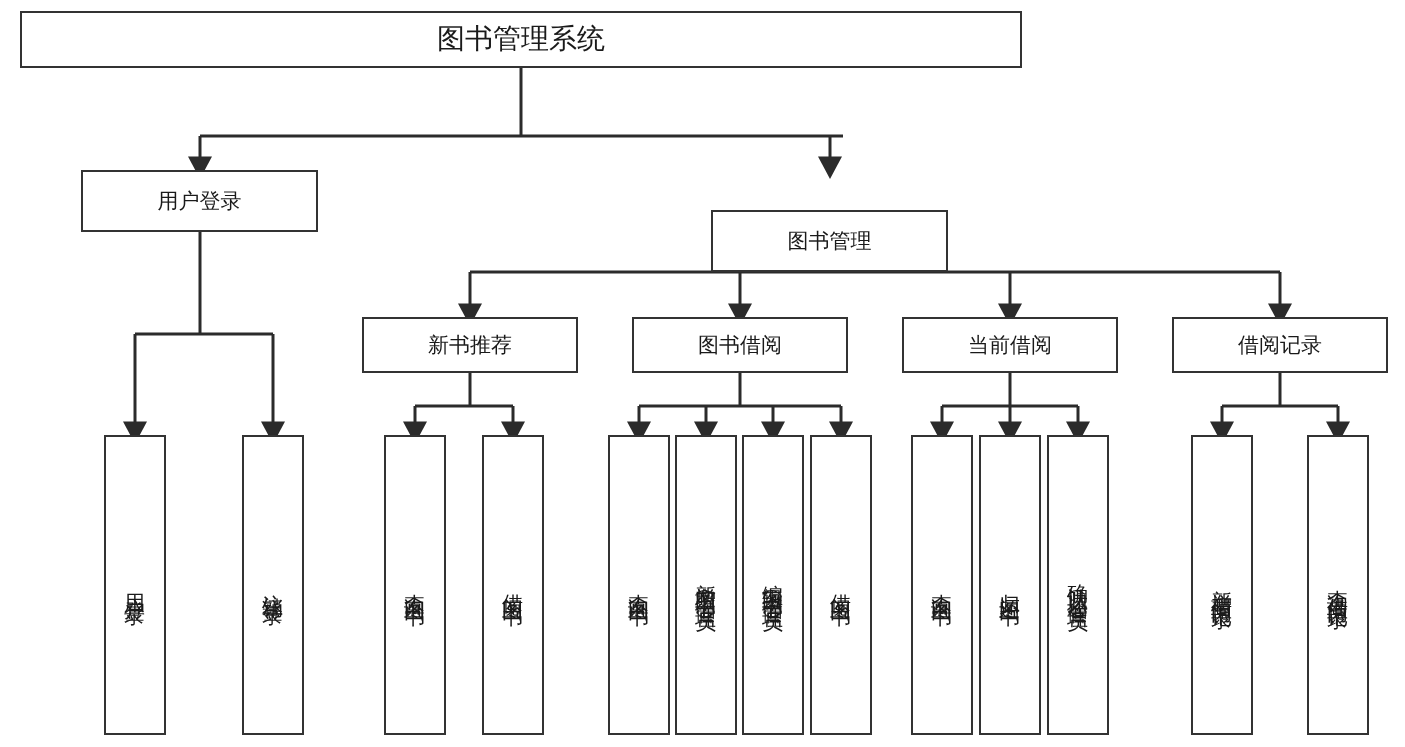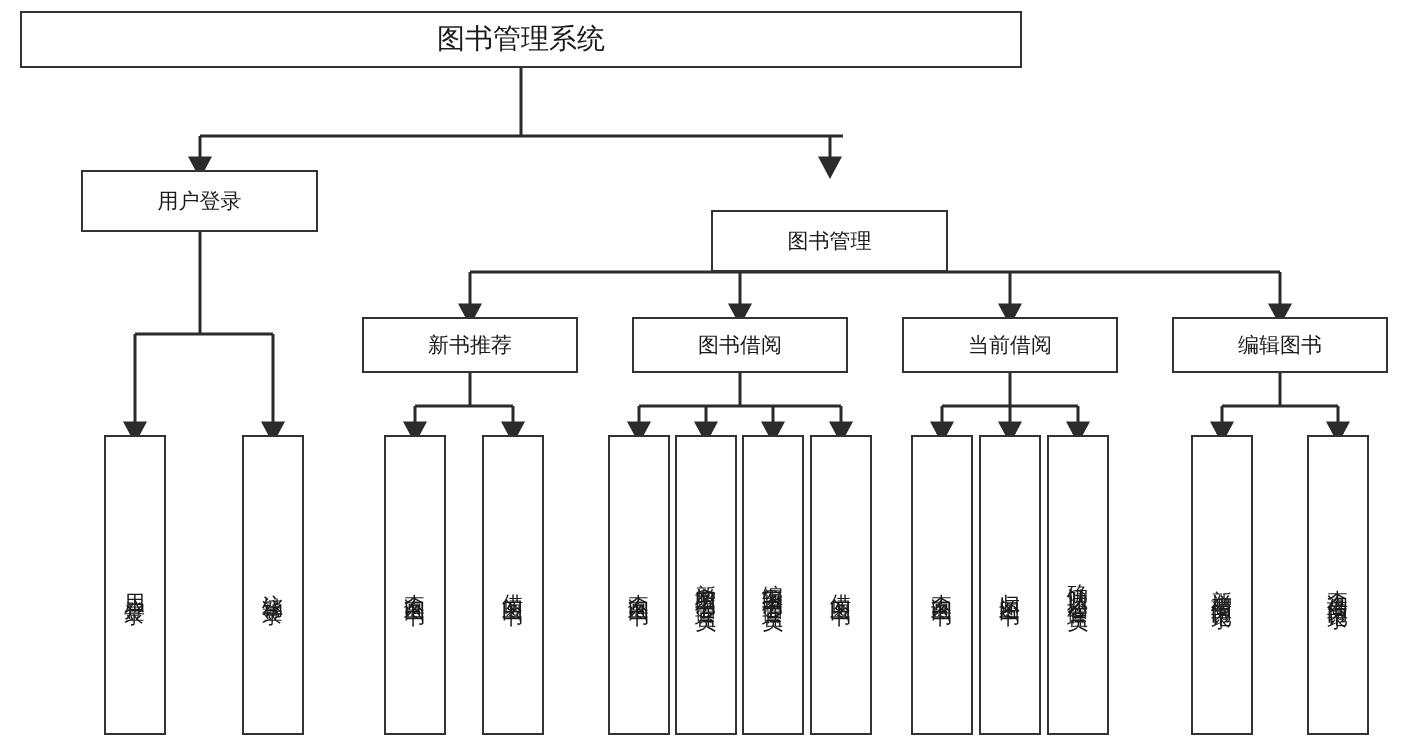--- a/index.html
+++ b/index.html
@@ -137,21 +137,21 @@
   <div class="node h-node" style="left:362px; top:317px; width:216px; height:56px;">
     <span class="node-label">新书推荐</span>
   </div>
   <div class="node h-node" style="left:632px; top:317px; width:216px; height:56px;">
     <span class="node-label">图书借阅</span>
   </div>
   <div class="node h-node" style="left:902px; top:317px; width:216px; height:56px;">
     <span class="node-label">当前借阅</span>
   </div>
   <div class="node h-node" style="left:1172px; top:317px; width:216px; height:56px;">
-    <span class="node-label">编辑图书</span>
+    <span class="node-label">借阅记录</span>
   </div>
 
   <div class="node v-node" style="left:104px; top:435px; width:62px; height:300px;">
     <span class="node-label">用户登录</span>
   </div>
   <div class="node v-node" style="left:242px; top:435px; width:62px; height:300px;">
     <span class="node-label">注销登录</span>
   </div>
 
   <div class="node v-node" style="left:384px; top:435px; width:62px; height:300px;">

